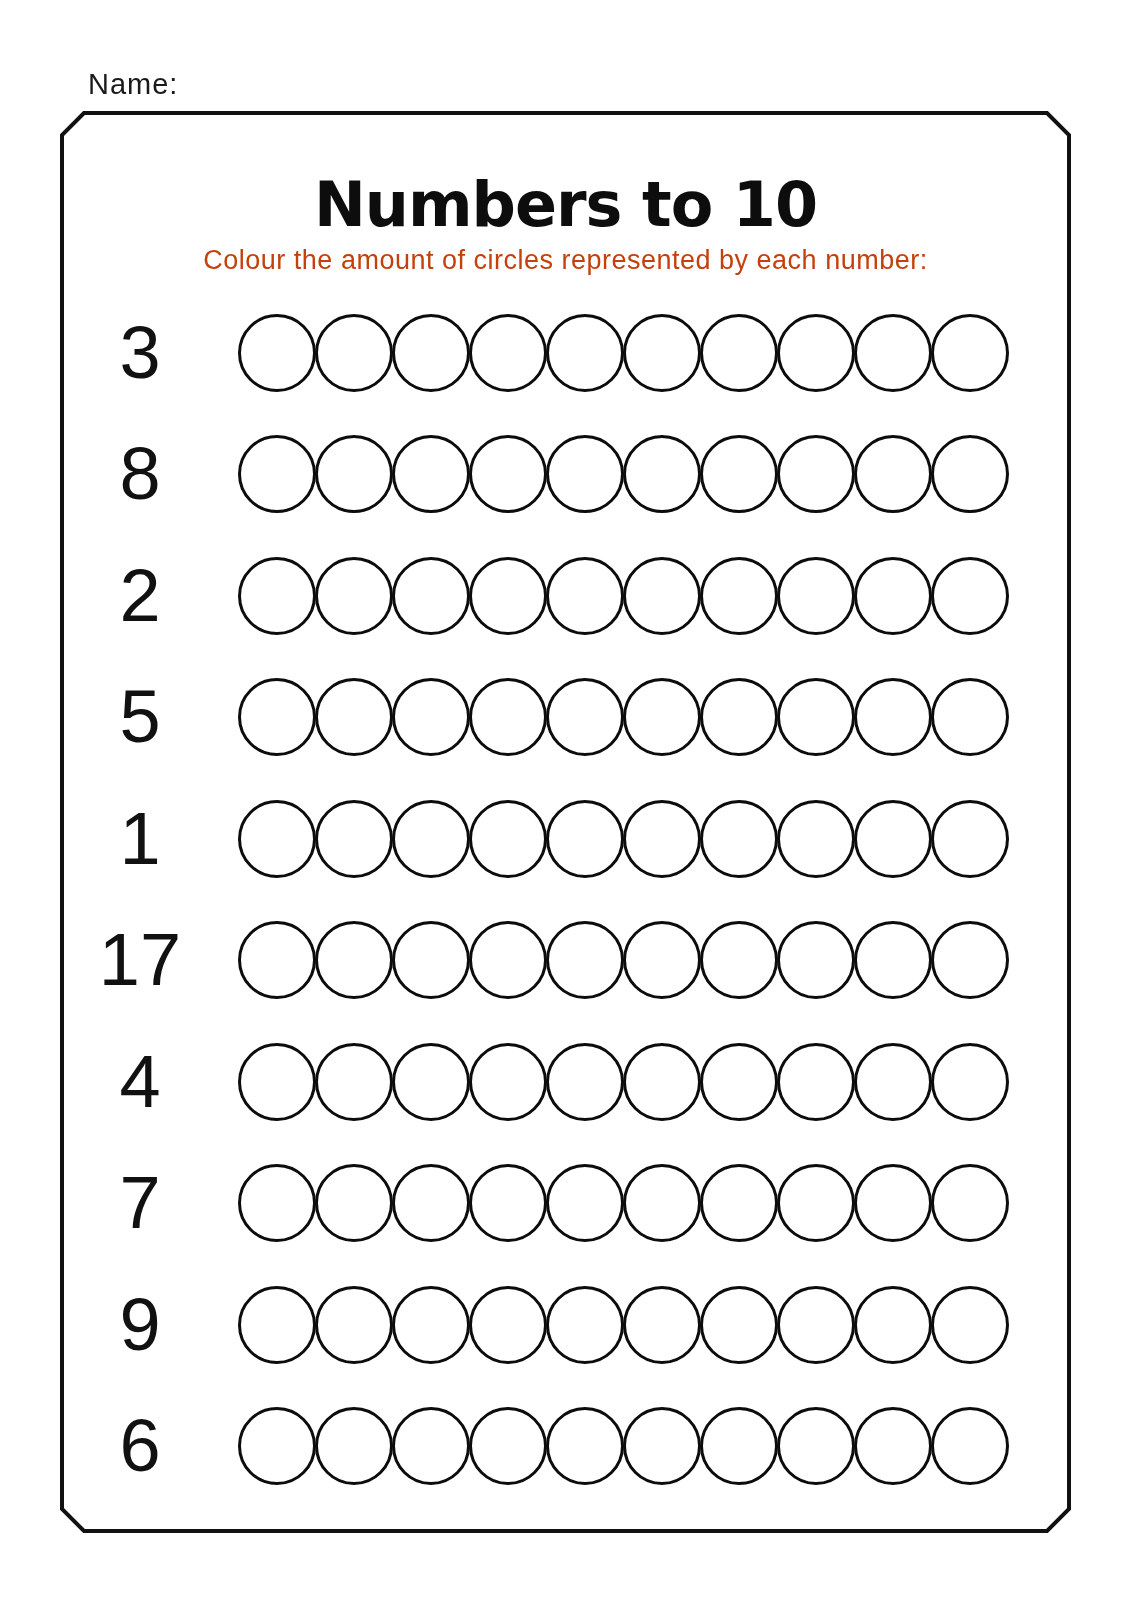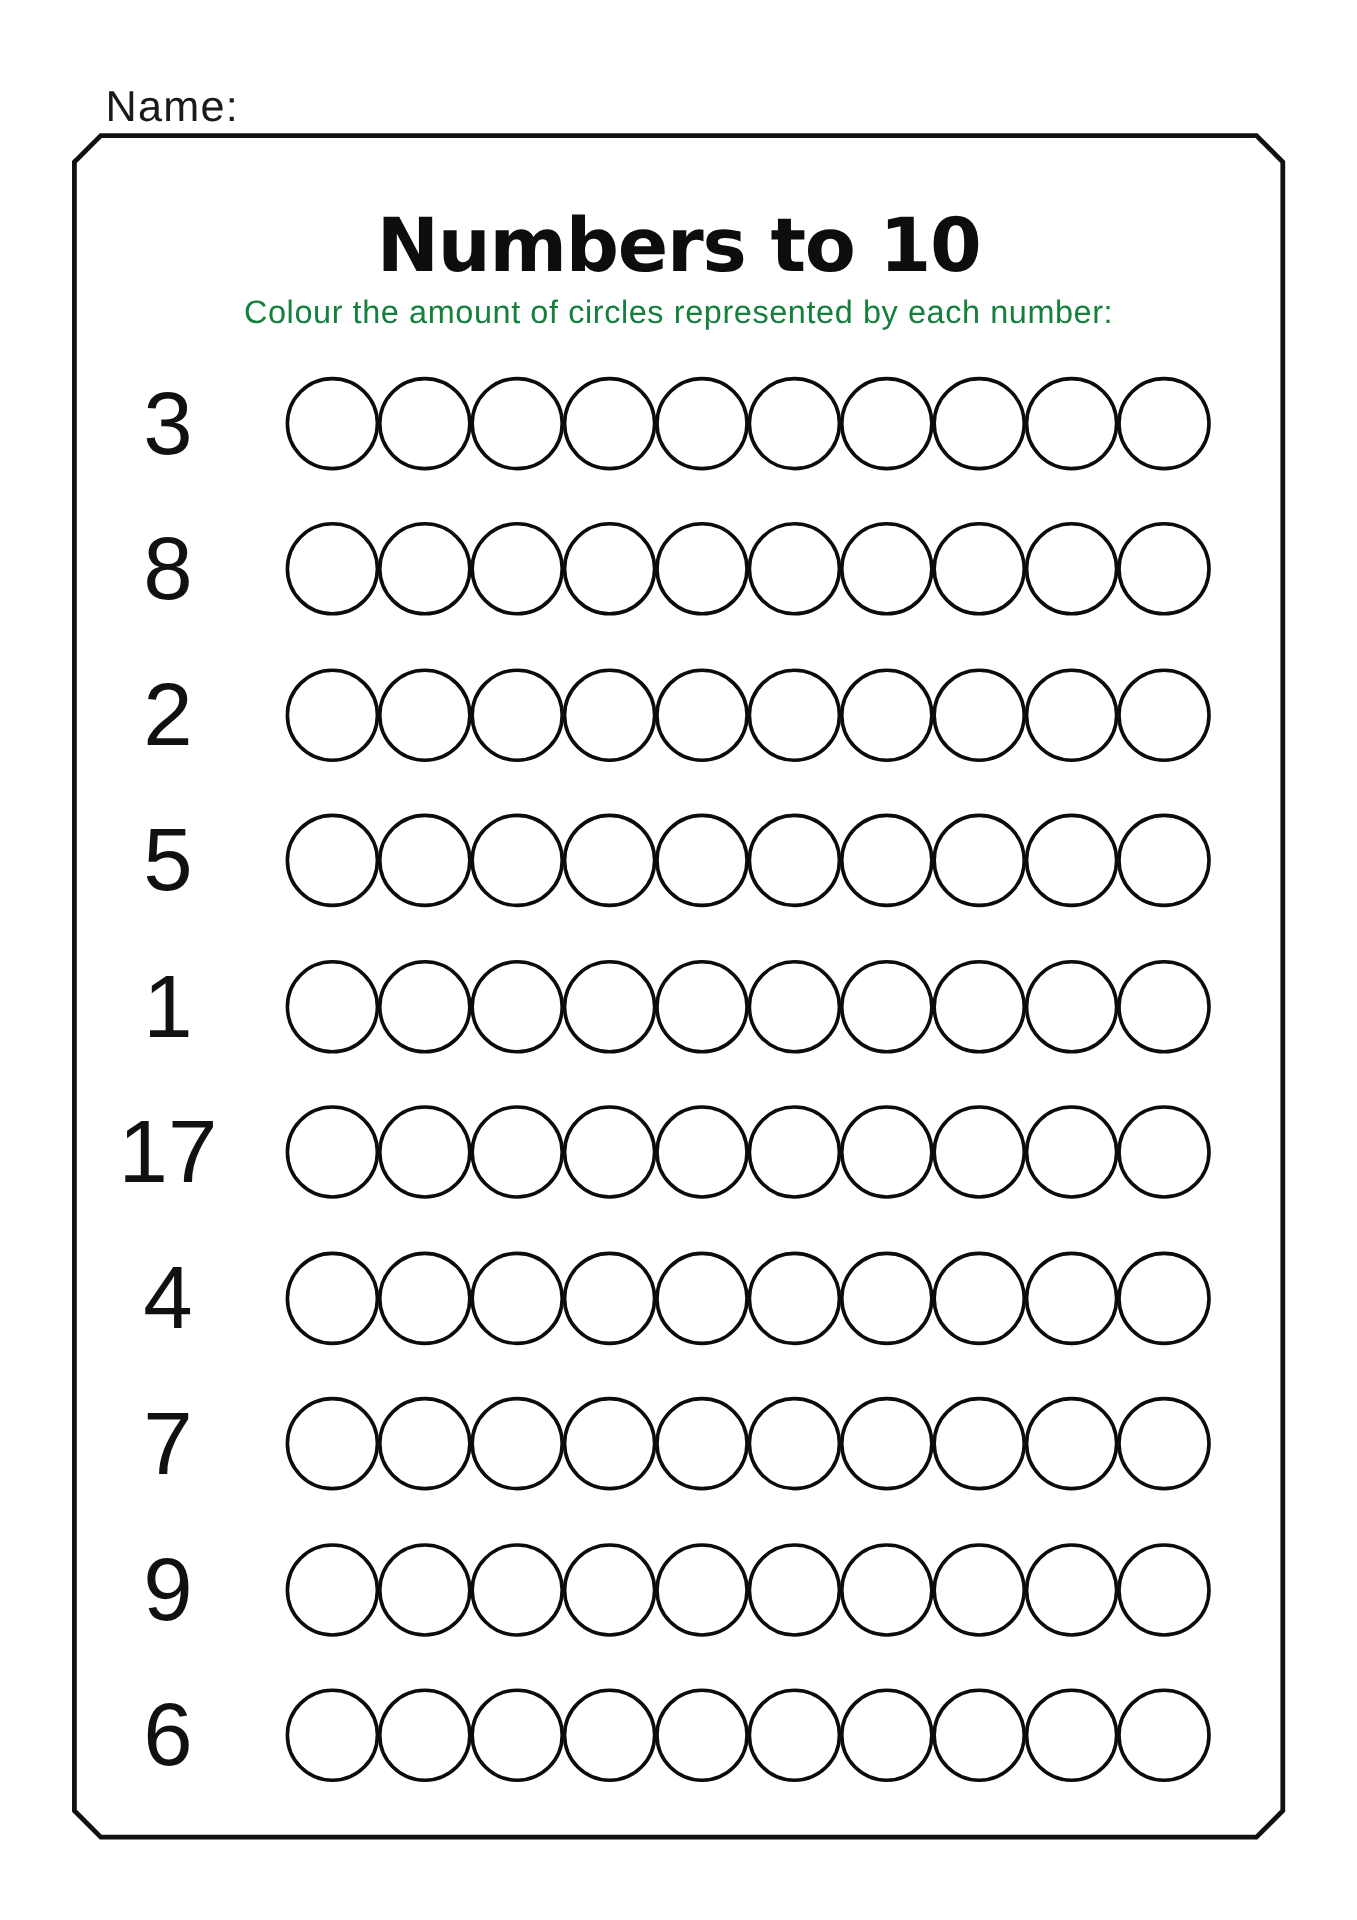--- a/index.html
+++ b/index.html
@@ -14,21 +14,21 @@
     font-family: "Liberation Sans", sans-serif;
     color: #111111;
     overflow: hidden;
   }
 
   
   .name-label {
     position: absolute;
     left: 88px;
     top: 68px;
-    font-size: 36px;
+    font-size: 29px;
     letter-spacing: 1px;
     color: #1a1a1a;
   }
 
   
   .frame-svg {
     position: absolute;
     left: 0;
     top: 0;
     width: 1131px;
@@ -51,21 +51,21 @@
     margin-top: 20px;
   }
   .instruction {
     position: absolute;
     left: 62px;
     top: 245px;
     width: 1007px;
     text-align: center;
     font-size: 27px;
     letter-spacing: 0.5px;
-    color: #15803d;
+    color: #c2410c;
   }
 
   
   .rows {
     position: absolute;
     left: 70px;
     top: 292px;
     width: 1000px;
   }
   .row {

